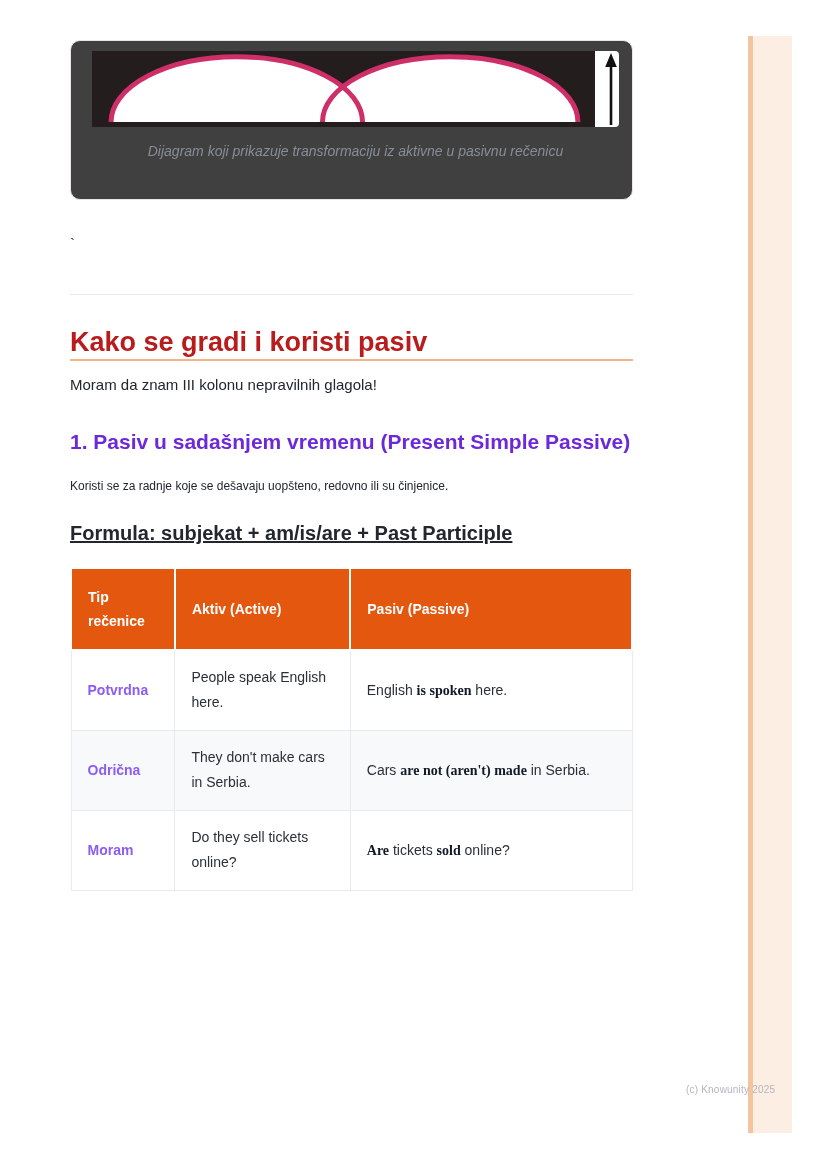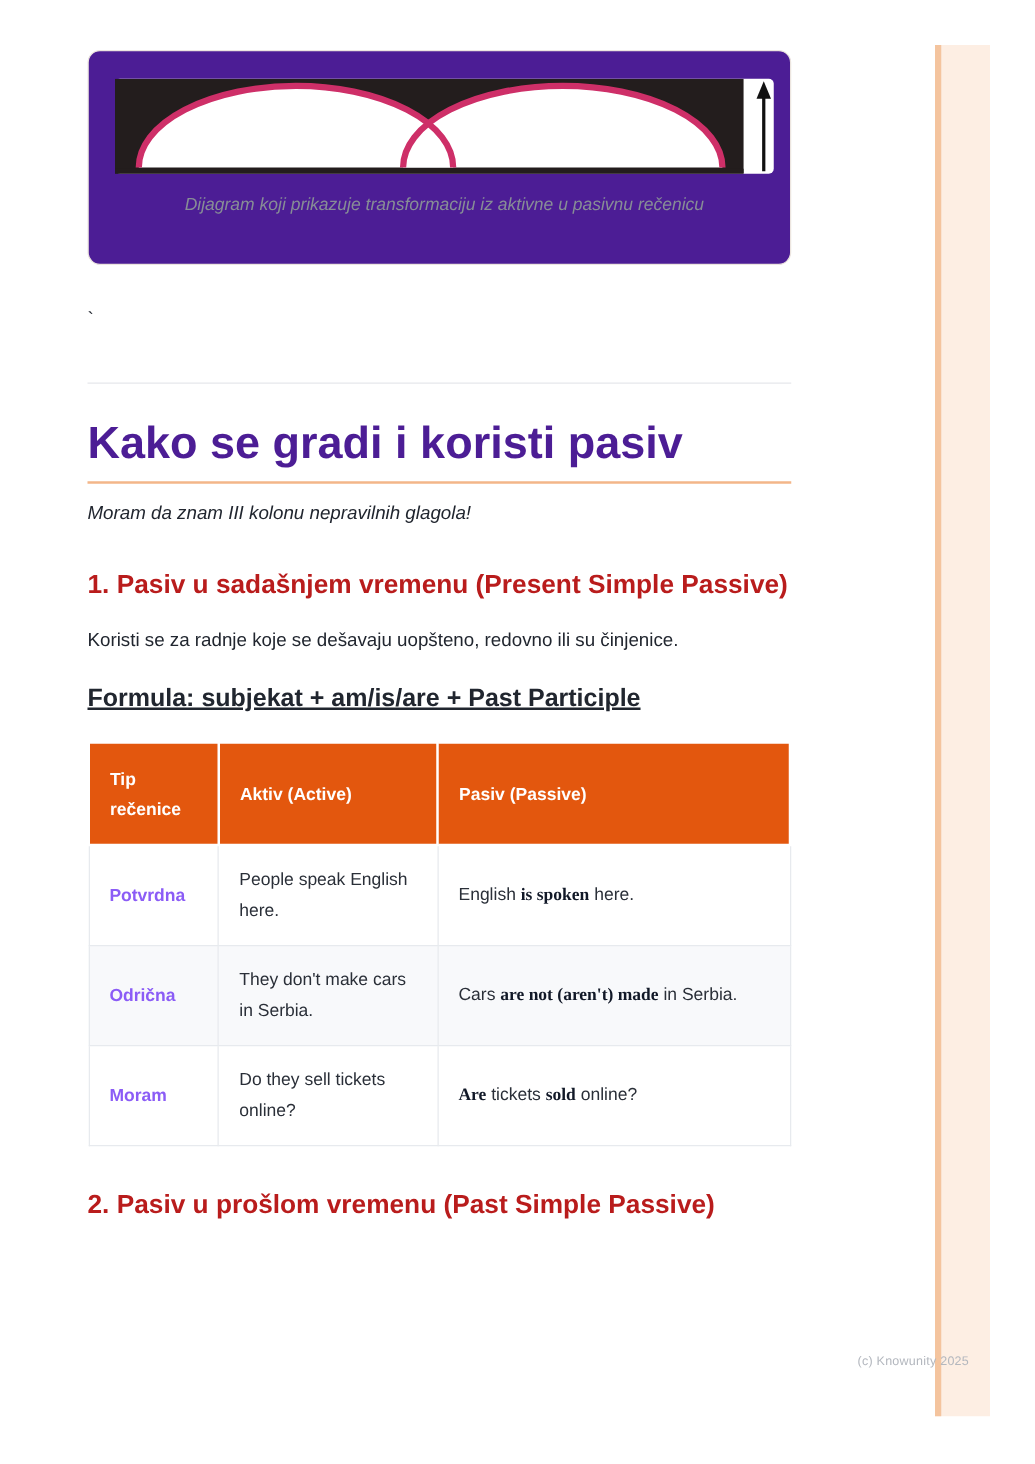--- a/index.html
+++ b/index.html
@@ -25,24 +25,24 @@
     position: absolute; left: 686px; top: 1084px;
     font-size: 10px; color: #b3b7be; letter-spacing: .2px;
     z-index: 2; white-space: nowrap;
   }
 
   .content { position: absolute; left: 70px; top: 0; width: 563px; z-index: 2; }
 
   
   .figure-card {
     margin-top: 40px;
-    background: #4c1d95;
+    background: #404040;
     border: 1px solid #ece5df;
     border-radius: 10px;
-    padding: 22px 13px 38px 21px;
+    padding: 10px 13px 38px 21px;
   }
   .figure-media {
     display: flex; align-items: stretch; gap: 8px;
     background: #ffffff; border-radius: 4px;
   }
   .board-svg { flex: 1 1 auto; height: 76px; display: block; }
   .arrow-svg { width: 16px; height: 76px; flex: 0 0 16px; display: block; }
   .figure-card figcaption {
     margin-top: 14px;
     text-align: center;
@@ -51,42 +51,41 @@
     color: #878d96;
     line-height: 20px;
   }
 
   .stray { margin: 34px 0 0; font-size: 15px; line-height: 20px; color: #21262f; }
 
   .divider { margin: 40px 0 0; border: none; border-top: 1px solid #e6e8eb; }
 
   h1.main-heading {
     margin: 30px 0 0;
-    font-size: 36px; line-height: 34px; font-weight: 700;
-    color: #4c1d95;
-    padding-bottom: 14px;
+    font-size: 27px; line-height: 34px; font-weight: 700;
+    color: #b91c1c;
     border-bottom: 2px solid #f3b689;
   }
 
   .intro {
     margin: 17px 0 0;
     font-size: 15px; line-height: 31px;
     text-align: justify;
   }
   .intro b { font-weight: 700; }
 
-  .note { margin: 12px 0 0; font-style: italic; font-size: 15px; line-height: 24px; }
+  .note { margin: 12px 0 0; font-size: 15px; line-height: 24px; }
 
   h2.sub-heading {
     margin: 30px 0 0;
     font-size: 21px; line-height: 29px; font-weight: 700;
-    color: #b91c1c;
+    color: #6d28d9;
   }
 
-  .usage { margin: 19px 0 0; font-size: 15px; line-height: 23px; }
+  .usage { margin: 19px 0 0; font-size: 12px; line-height: 23px; }
   .formula { margin: 24px 0 0; font-size: 20px; line-height: 23px; font-weight: 700; text-decoration: underline; }
 
   table.passive-table {
     margin: 22px 0 0;
     width: 100%;
     border-collapse: collapse;
     font-size: 14px;
   }
   table.passive-table th {
     background: #e3570e;
@@ -184,16 +183,15 @@
           <td><span>Cars </span><b>are not (aren't) made</b><span> in Serbia.</span></td>
         </tr>
         <tr>
           <td class="type-cell">Moram</td>
           <td>Do they sell tickets online?</td>
           <td><b>Are</b><span> tickets </span><b>sold</b><span> online?</span></td>
         </tr>
       </tbody>
     </table>
 
-    <h2 class="sub-heading last">2. Pasiv u prošlom vremenu (Past Simple Passive)</h2>
 
   </main>
 </div>
 
 </body></html>

